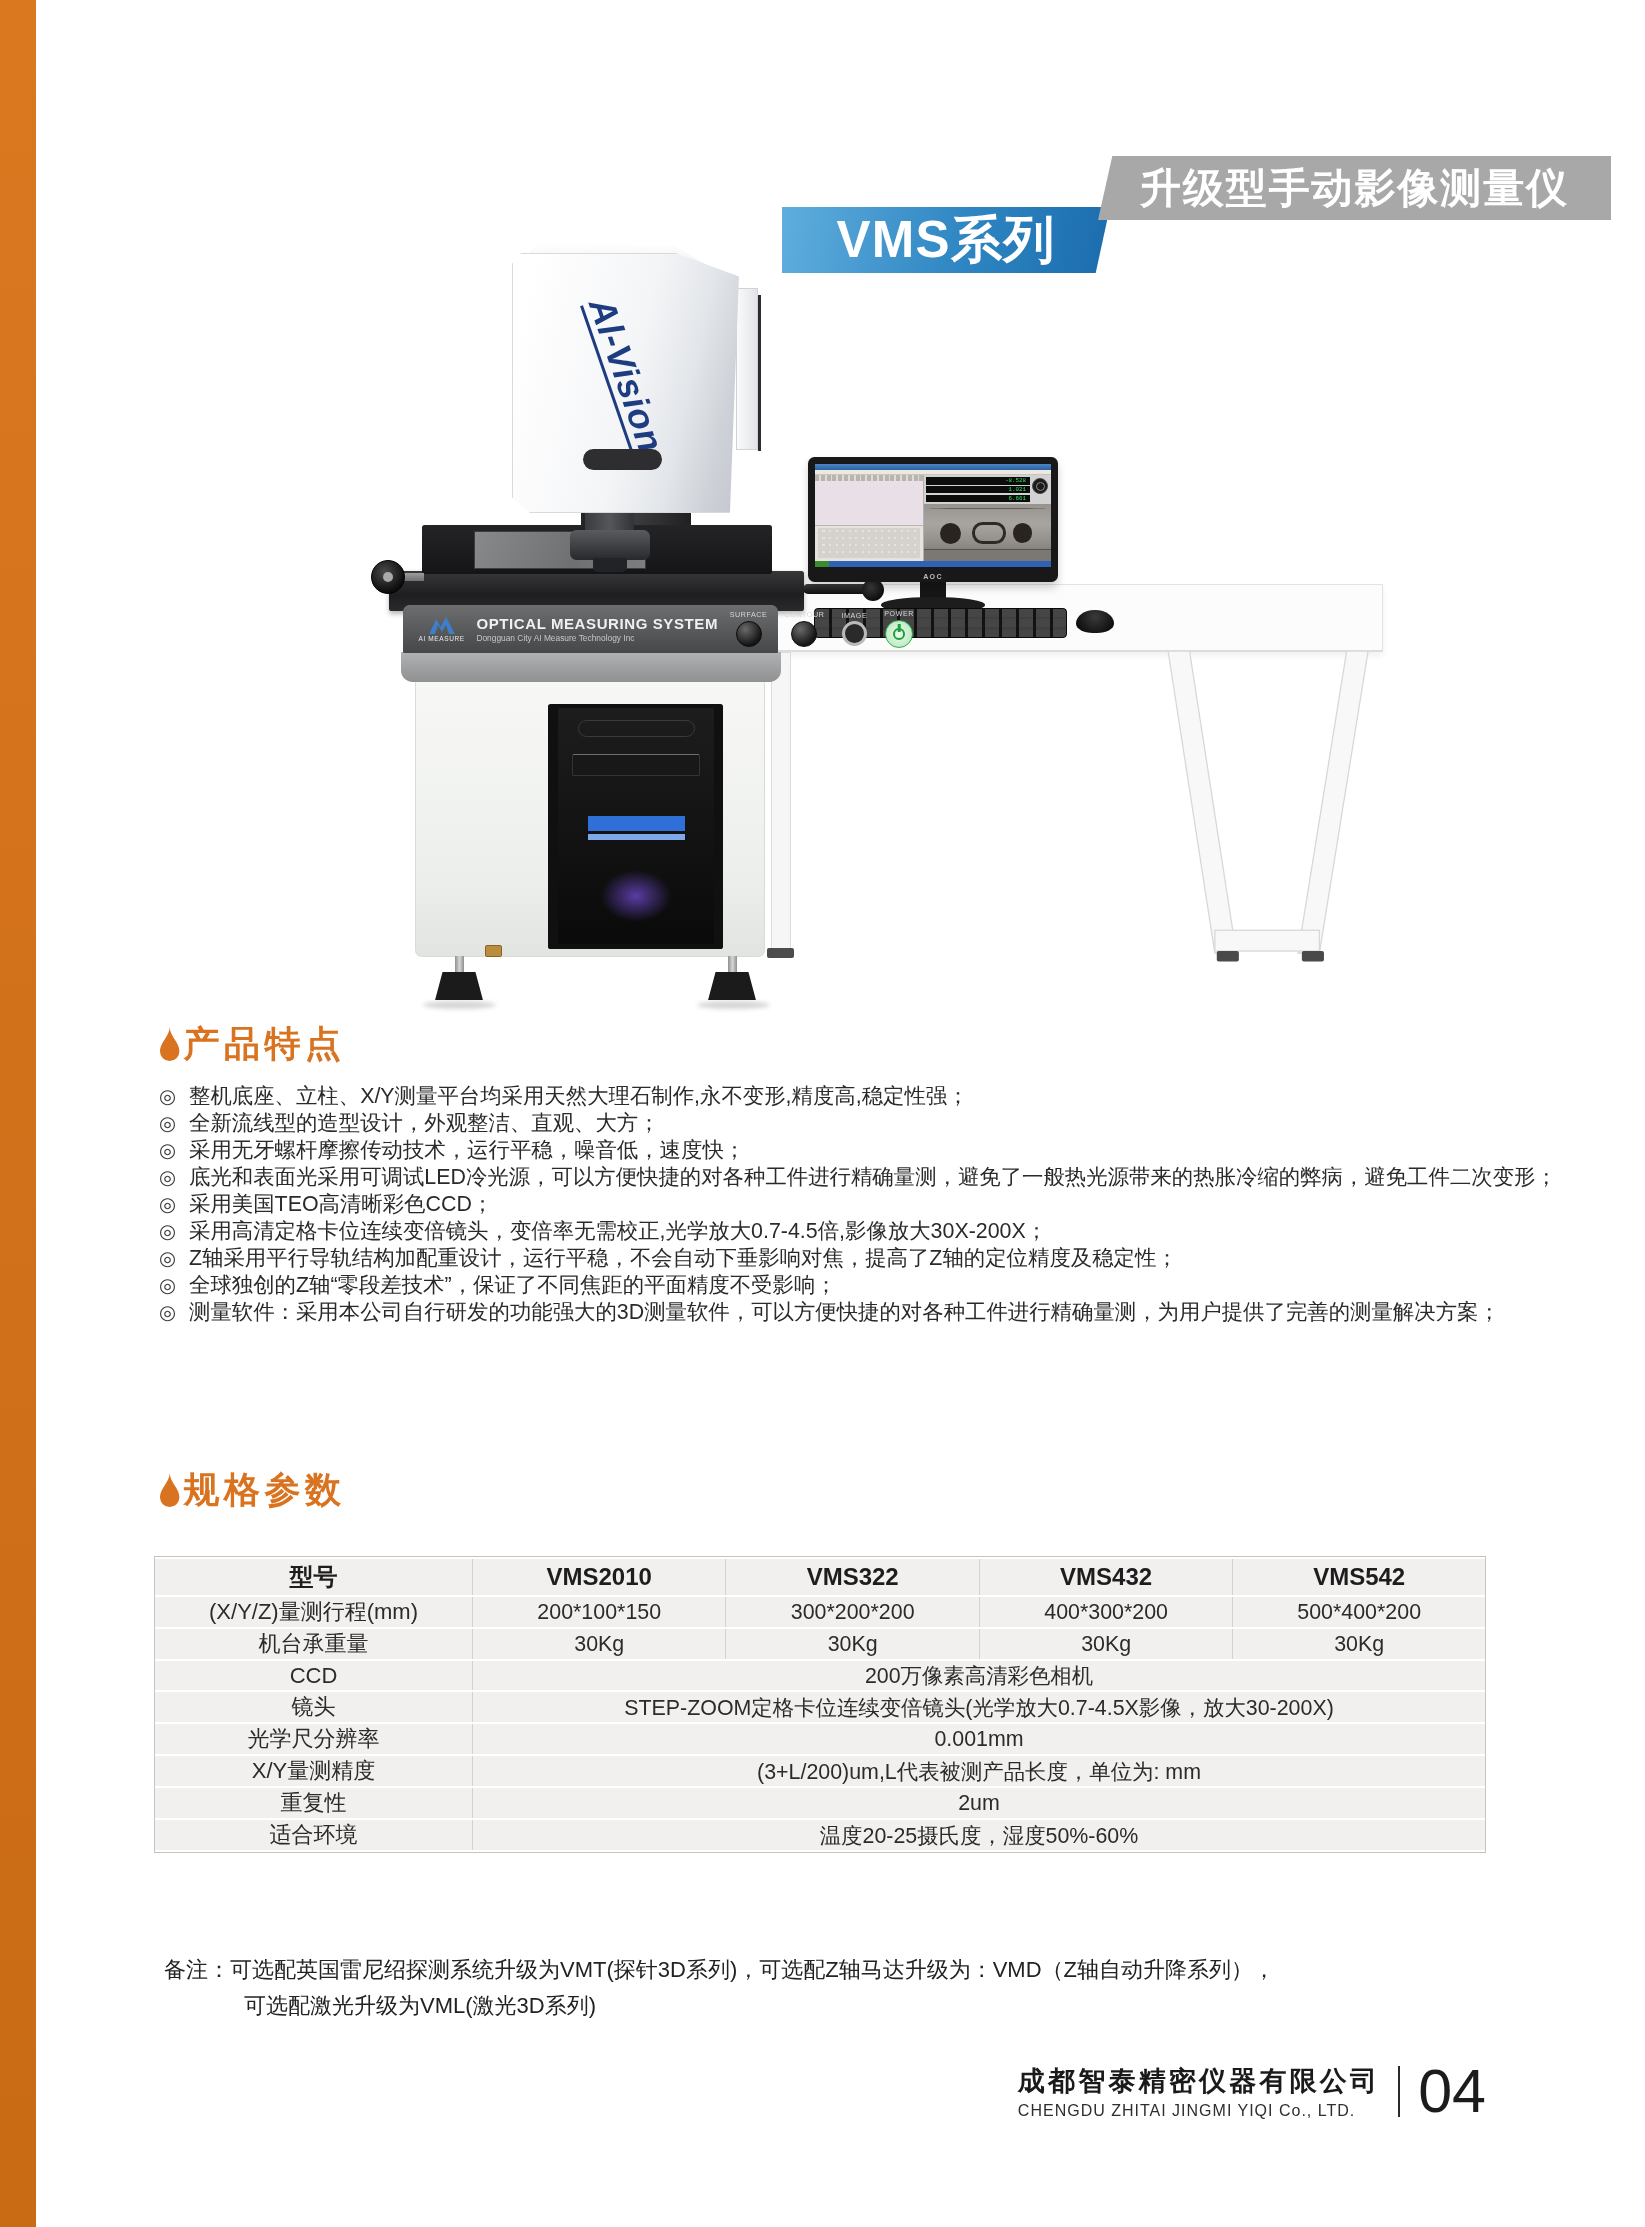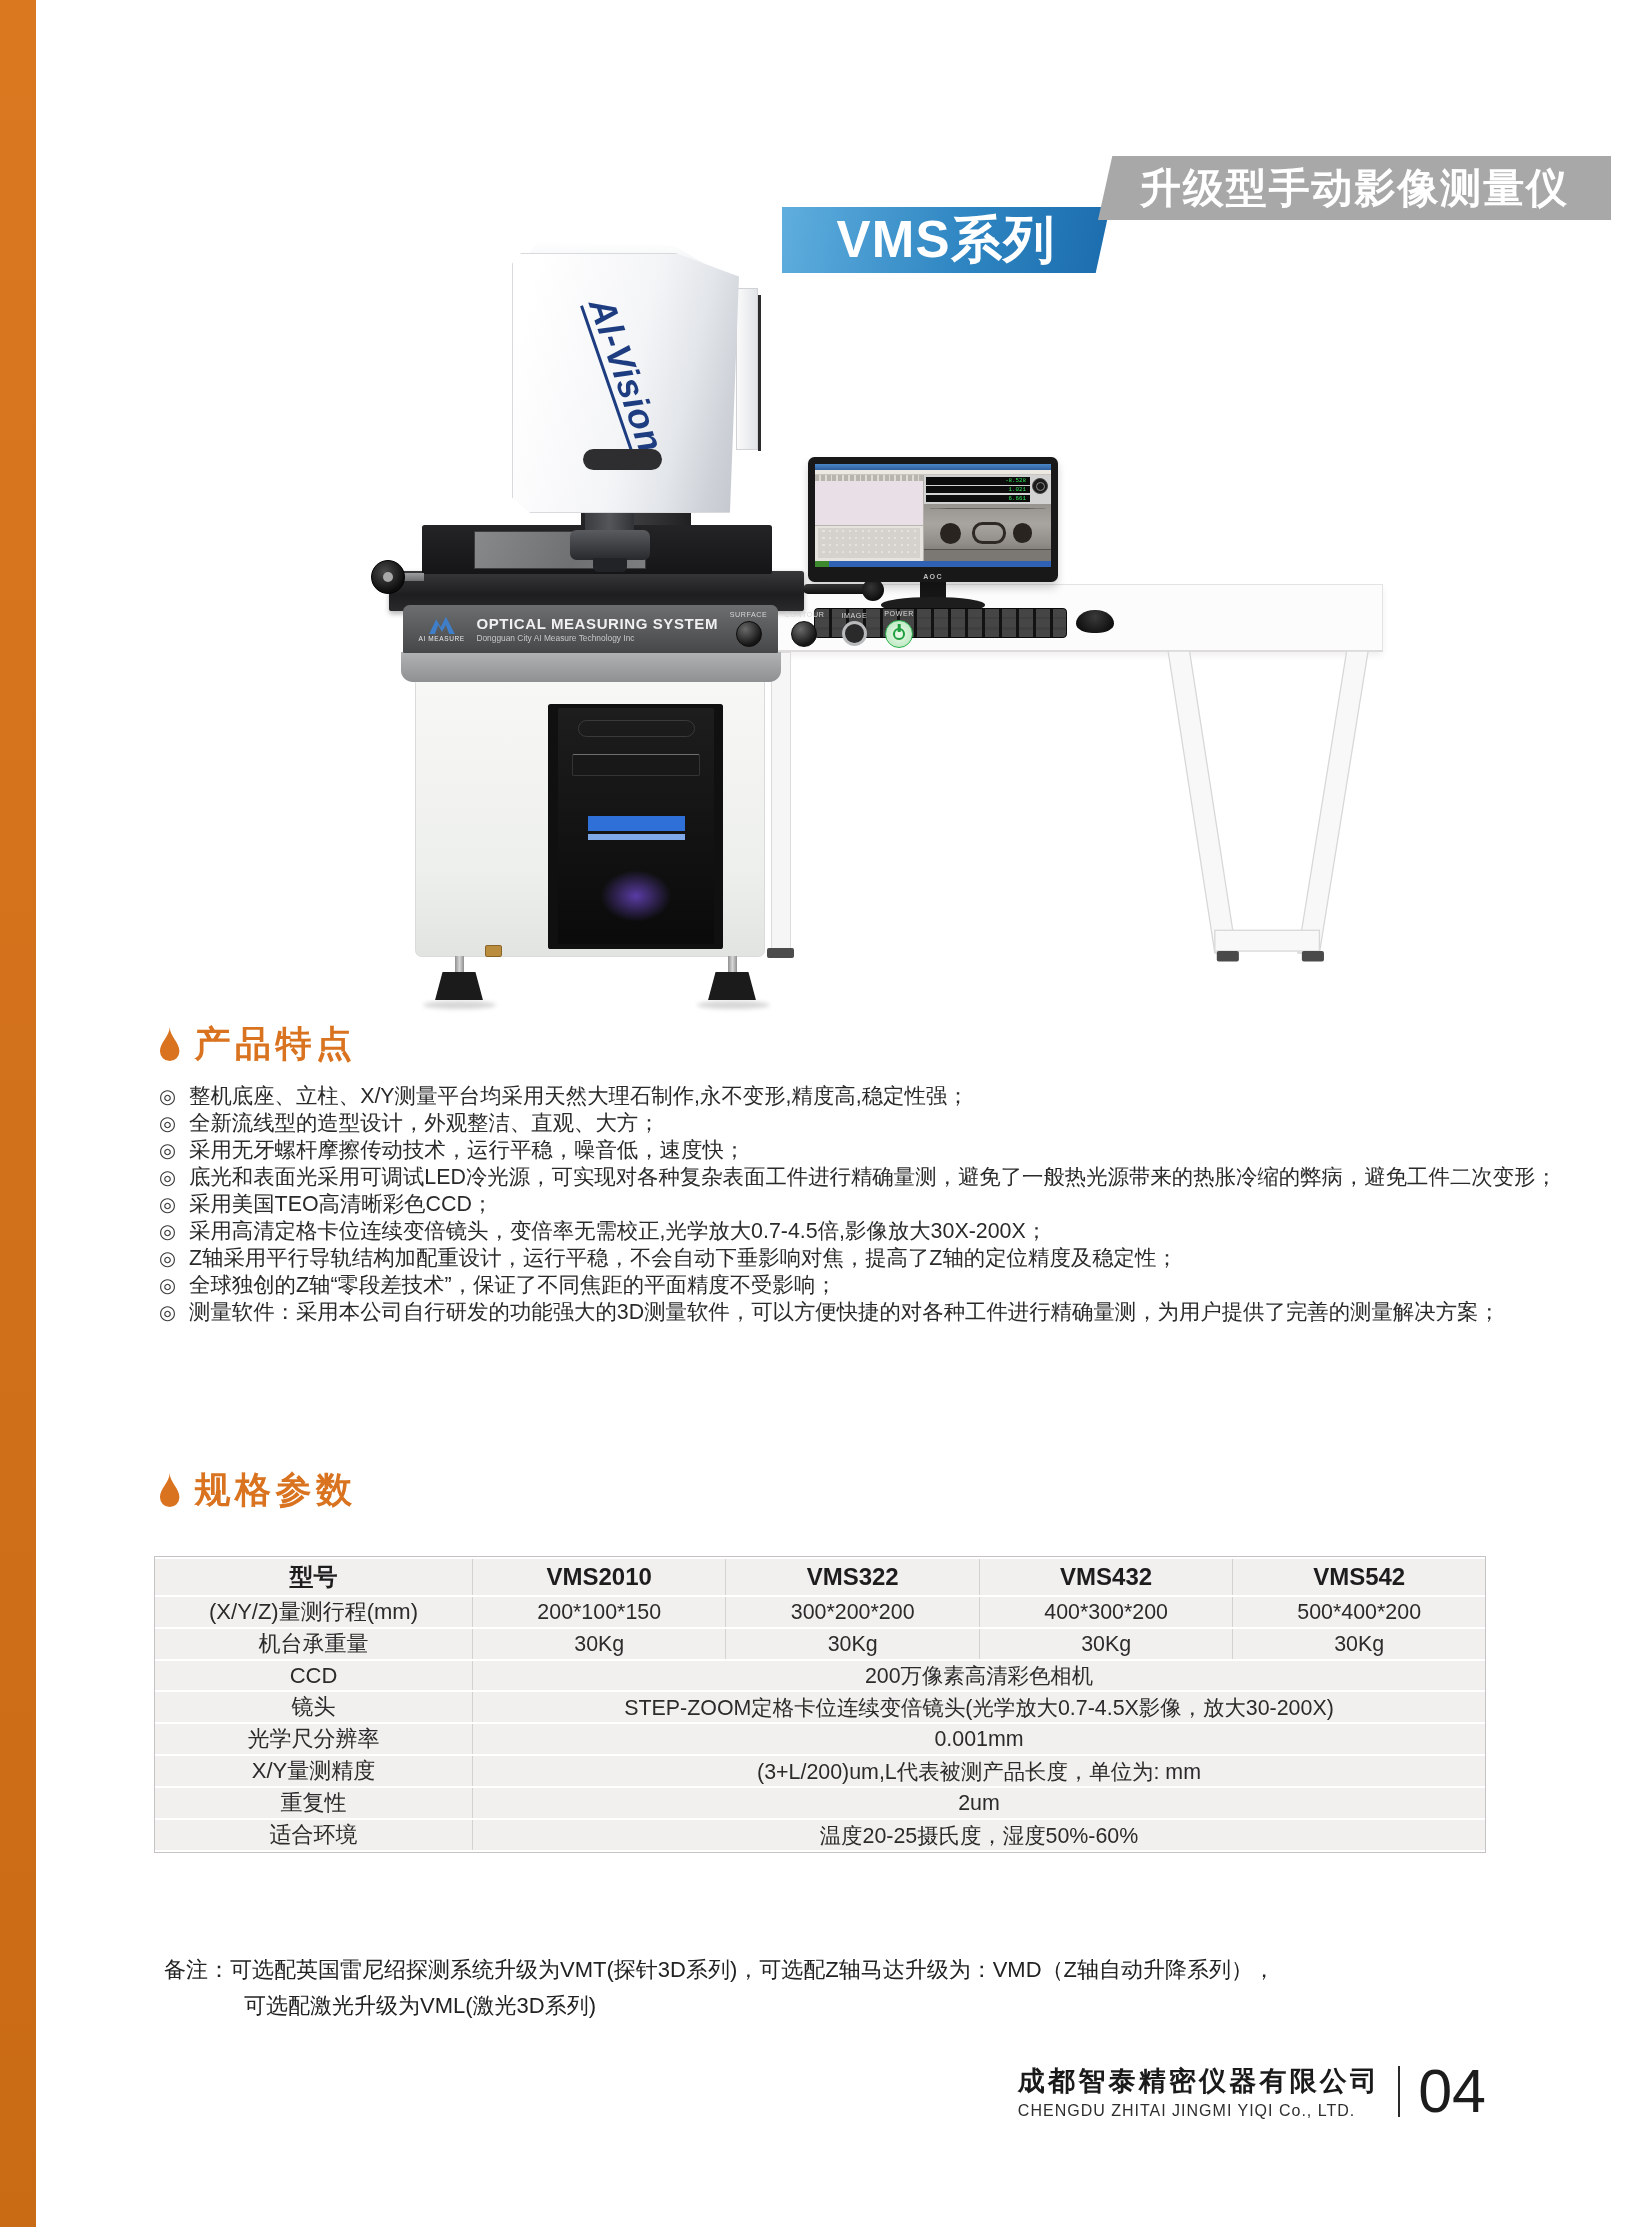--- a/index.html
+++ b/index.html
@@ -23,21 +23,21 @@
     clip-path: polygon(0 0, 100% 0, calc(100% - 14.3px) 100%, 0 100%);
     display: flex; align-items: center; justify-content: center;
     color: #fff; font-size: 51px; font-weight: bold; letter-spacing: 1.3px; margin-top: 47px; }
   .sub-badge { left: 1098px; top: 156px; width: 513px; height: 64px;
     background: #A8A8A8;
     clip-path: polygon(14.3px 0, 100% 0, 100% 100%, 0 100%);
     display: flex; align-items: center; justify-content: center;
     color: #fff; font-size: 41px; font-weight: bold; letter-spacing: 1.9px; }
 
   
-  .sec-title { display: flex; align-items: center; gap: 13px; }
+  .sec-title { display: flex; align-items: center; gap: 2px; }
   .sec-title .t { font-size: 36px; font-weight: bold; color: #D9731F; letter-spacing: 4.5px; }
   .sec-title svg { display: block; }
 
   
   .features-title { left: 158px; top: 1020px; }
   .features-list { left: 159px; top: 1083px; width: 1447px; list-style: none; }
   .features-list li { display: flex; align-items: flex-start; gap: 13px;
     font-size: 21.4px; line-height: 27px; color: #2a2a2a; white-space: nowrap; }
   .features-list .b { font-size: 19.5px; color: #3a3a3a; line-height: 27px; }
 
@@ -380,21 +380,21 @@
   <li>
       <span class="b">◎</span>
       <span>全新流线型的造型设计，外观整洁、直观、大方；</span>
     </li>
   <li>
       <span class="b">◎</span>
       <span>采用无牙螺杆摩擦传动技术，运行平稳，噪音低，速度快；</span>
     </li>
   <li>
       <span class="b">◎</span>
-      <span>底光和表面光采用可调试LED冷光源，可实现对各种复杂表面工件进行精确量测，避免了一般热光源带来的热胀冷缩的弊病，避免工件二次变形；</span>
+      <span>底光和表面光采用可调试LED冷光源，可以方便快捷的对各种工件进行精确量测，避免了一般热光源带来的热胀冷缩的弊病，避免工件二次变形；</span>
     </li>
   <li>
       <span class="b">◎</span>
       <span>采用美国TEO高清晰彩色CCD；</span>
     </li>
   <li>
       <span class="b">◎</span>
       <span>采用高清定格卡位连续变倍镜头，变倍率无需校正,光学放大0.7-4.5倍,影像放大30X-200X；</span>
     </li>
   <li>

